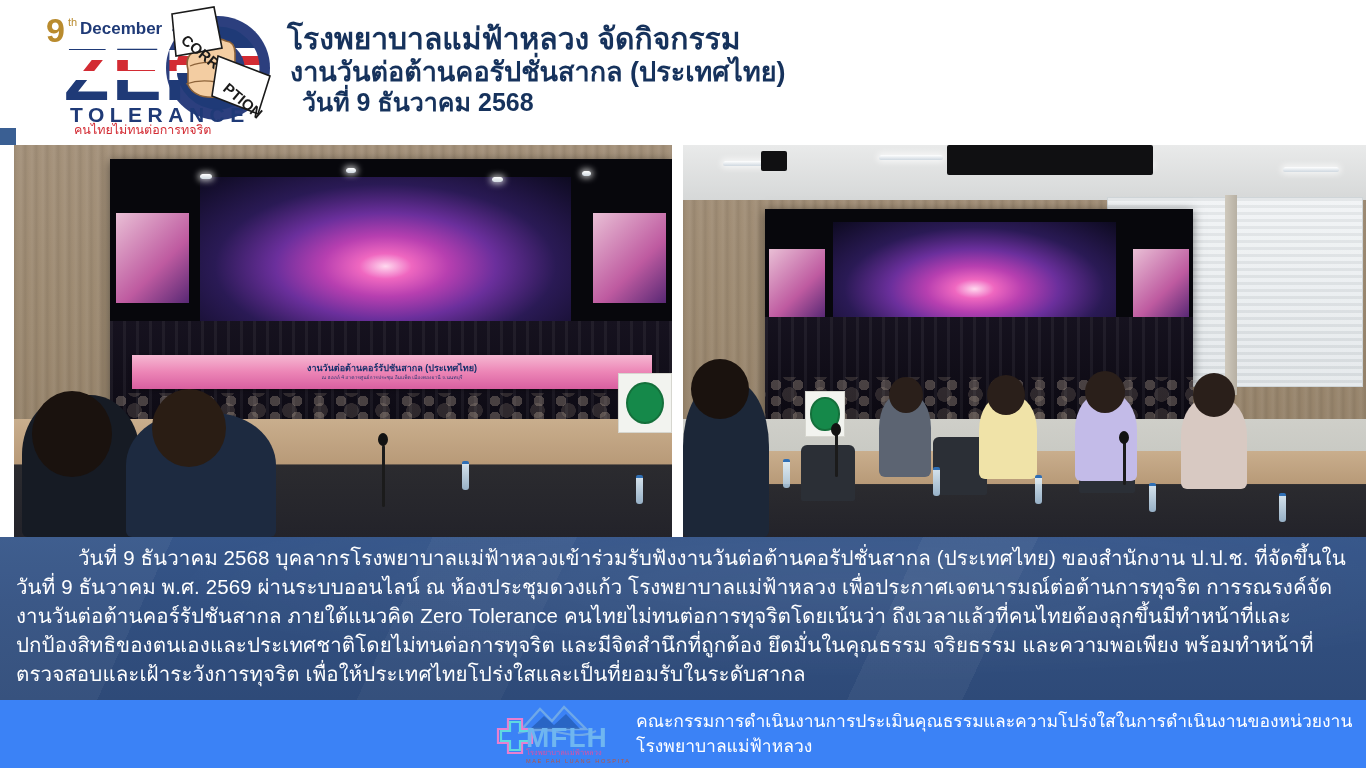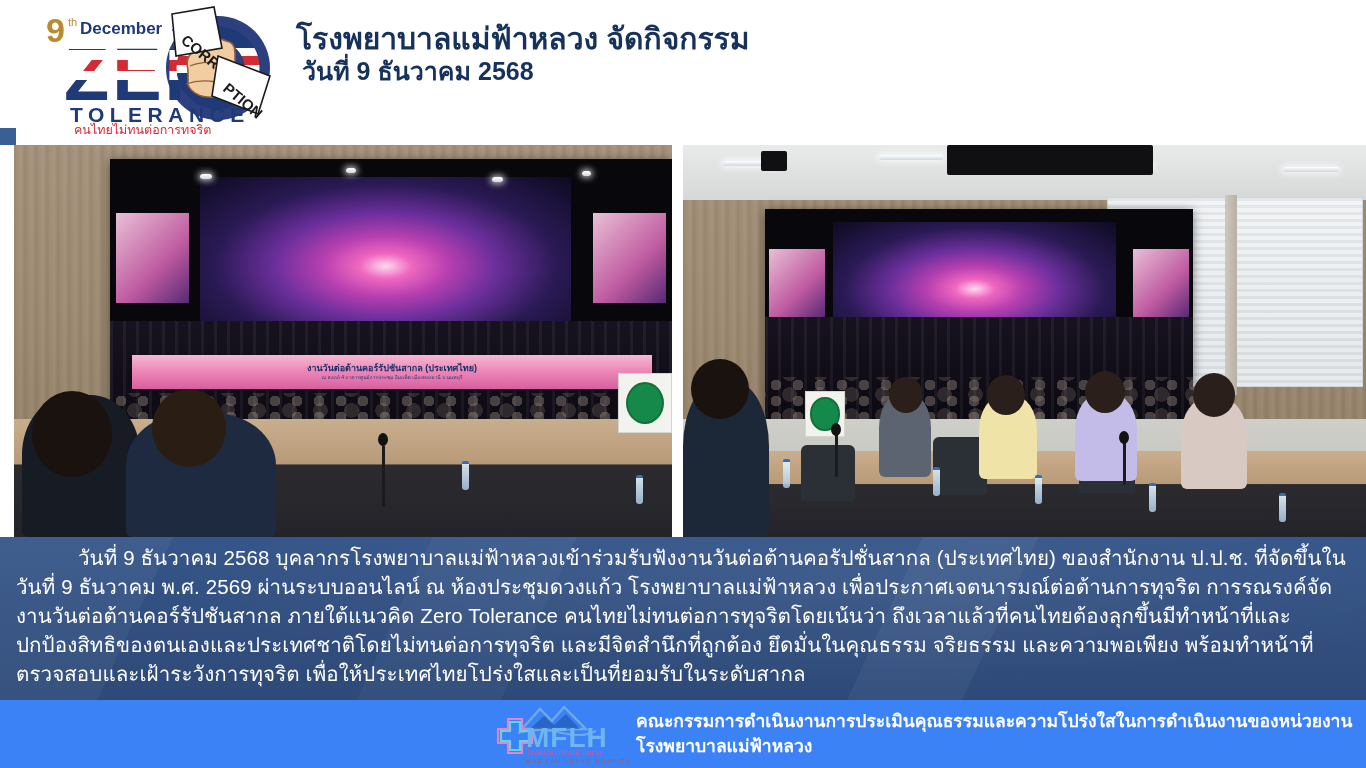--- a/index.html
+++ b/index.html
@@ -25,21 +25,21 @@
   }
   .zero-logo svg{display:block;}
 
   .header-title{
     position:absolute;left:280px;top:24px;width:600px;
     color:#17335e;
     line-height:1.0;
   }
   .title-line1{
     font-size:30px;font-weight:bold;letter-spacing:0px;
-    color:#16325c;margin:0 0 5px 16px;white-space:nowrap;
+    color:#16325c;margin:0 0 5px 7px;white-space:nowrap;
   }
   .title-line2{
     font-size:27px;font-weight:600;color:#16325c;margin:0 0 4px 0;
     padding-left:10px;white-space:nowrap;
   }
   .title-line3{
     font-size:25px;font-weight:600;color:#16325c;margin:0;
     padding-left:22px;white-space:nowrap;
   }
 
@@ -173,21 +173,21 @@
     position:absolute;left:0;top:700px;width:1366px;height:68px;
     background:#3b82f6;
     display:flex;align-items:center;
   }
   .footer-logo{
     position:relative;margin-left:482px;width:148px;height:62px;flex:none;
   }
   .footer-text{
     margin-left:6px;color:#ffffff;font-size:17.5px;line-height:25px;
   }
-  .footer-line{white-space:nowrap;font-weight:bold;}
+  .footer-line{white-space:nowrap;}
 </style>
 </head>
 <body>
 
 <div class="poster">
 
   <div class="header">
 
     <div class="header-left-strip"></div>
 
@@ -231,20 +231,21 @@
           <polygon points="150,10 192,3 200,44 154,52" fill="#ffffff" stroke="#1a1a1a" stroke-width="1.6"></polygon>
           <text x="158" y="38" font-family="Liberation Sans, sans-serif" font-size="15" font-weight="bold" fill="#1a1a1a" transform="rotate(39 158 38)">CORRU</text>
           <polygon points="196,52 248,72 236,110 190,92" fill="#ffffff" stroke="#1a1a1a" stroke-width="1.6"></polygon>
           <text x="200" y="86" font-family="Liberation Sans, sans-serif" font-size="15" font-weight="bold" fill="#1a1a1a" transform="rotate(40 200 86)">PTION</text>
         </g>
       </svg>
     </div>
 
     <div class="header-title">
       <div class="title-line1">โรงพยาบาลแม่ฟ้าหลวง จัดกิจกรรม</div>
+      <div class="title-line2">งานวันต่อต้านคอรัปชั่นสากล (ประเทศไทย)</div>
       <div class="title-line3">วันที่ 9 ธันวาคม 2568</div>
     </div>
   </div>
 
   <div class="photo-band">
 
     <div class="photo photo-left">
       <div class="scene">
         <div class="wall-wood"></div>
         <div class="led-wall" style="left:96px;top:14px;width:562px;height:300px;">

